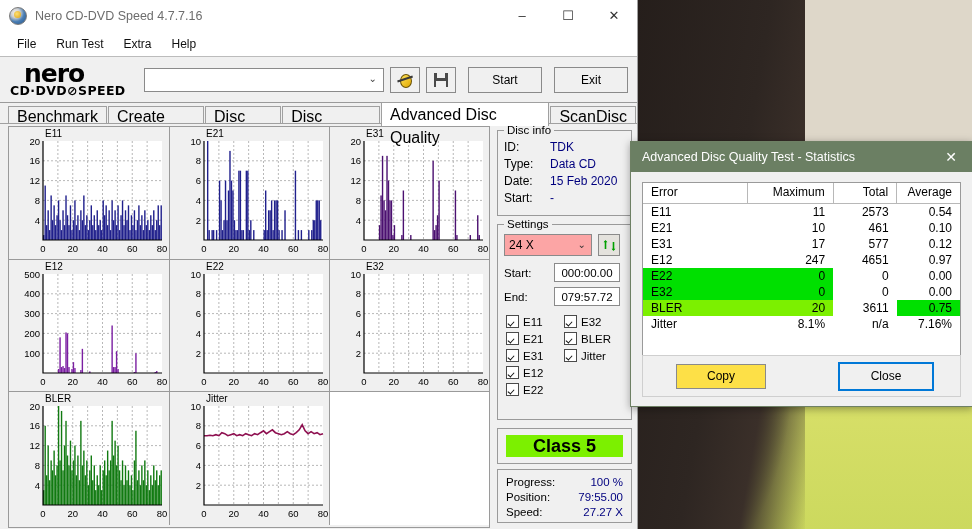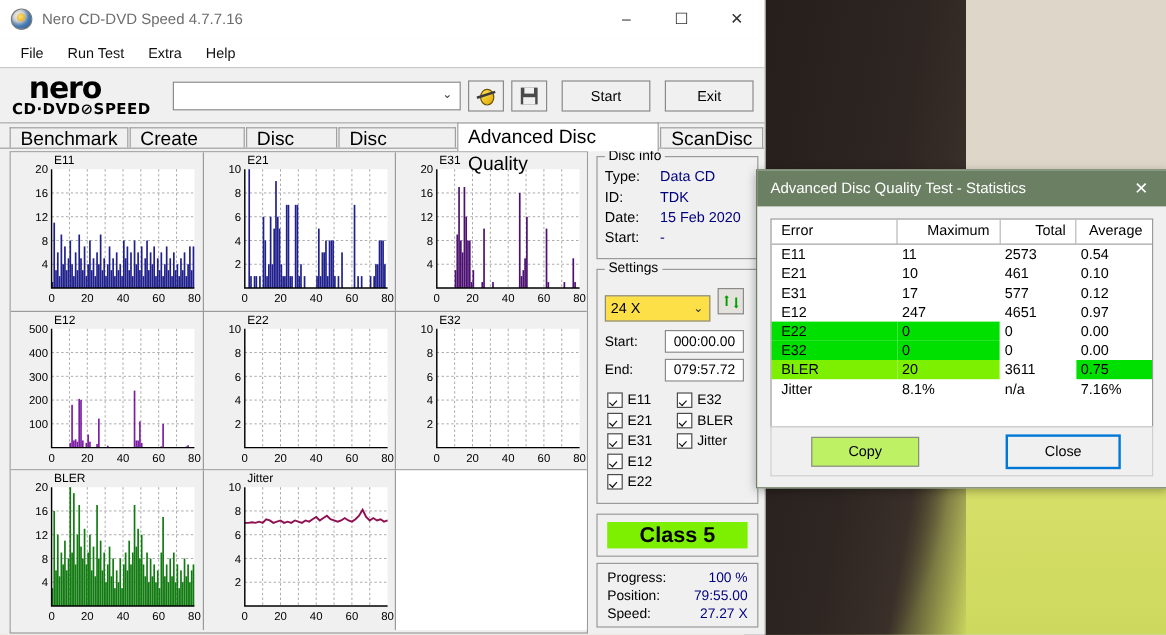--- a/index.html
+++ b/index.html
@@ -77,22 +77,22 @@
   .cell.nor{border-right:none;}
   .cell.empty{background:#fff;}
   .chart{position:absolute;inset:0;}
   .chart svg{display:block;}
   
   .rpanel{position:absolute;background:#f0f0f0;border:1px solid #9a9a9a;}
   .gtitle{position:absolute;top:-7px;left:6px;background:#f0f0f0;padding:0 3px;font-size:11.5px;color:#000;}
   .dinfo-row{display:flex;font-size:12px;line-height:17px;}
   .dinfo-k{width:46px;color:#000;}
   .dinfo-v{color:#00007f;}
-  .selbox{width:82px;height:20px;background:#fde047;border:1px solid #8a8a8a;font-size:12px;
-     display:flex;align-items:center;padding-left:4px;position:relative;color:#000;margin-top:12px;}
+  .selbox{width:82px;height:20px;background:#fca5a5;border:1px solid #8a8a8a;font-size:12px;
+     display:flex;align-items:center;padding-left:4px;position:relative;color:#000;}
   .selbox .cv{position:absolute;right:5px;top:4px;font-size:10px;color:#333;}
   .refbtn{width:20px;height:20px;border:1px solid #8a8a8a;background:#e4e2dd;display:flex;
      align-items:center;justify-content:center;}
   .tfield{width:64px;height:17px;background:#fff;border:1px solid #8a8a8a;font-size:11.5px;
      display:flex;align-items:center;justify-content:center;color:#000;}
   .cbrow{display:flex;align-items:center;gap:4px;font-size:11.5px;color:#000;margin-bottom:4px;}
   .cbx{width:11px;height:11px;border:1px solid #4a4a4a;background:#fff;position:relative;flex:none;}
   .cbx:after{content:"";position:absolute;left:2px;top:4px;width:3px;height:5px;border:solid #111;
      border-width:0 1.4px 1.4px 0;transform:rotate(42deg);}
   .classbox{background:#7cf000;color:#000;font-size:18px;font-weight:bold;text-align:center;}
@@ -105,25 +105,25 @@
   .dlg-title{height:30px;background:#6b7f63;display:flex;align-items:center;color:#fff;font-size:12.5px;
      padding-left:11px;}
   .dlg-x{margin-left:auto;width:42px;height:30px;display:flex;align-items:center;justify-content:center;
      color:#fff;font-size:14px;}
   .tblwrap{margin:10px 11px 0 11px;border:1px solid #9a9a9a;background:#fff;height:172px;}
   table.stats{border-collapse:collapse;width:100%;font-size:12px;}
   table.stats th{font-weight:normal;text-align:right;padding:2px 8px 4px 4px;color:#000;
      border-right:1px solid #b8b8b8;border-bottom:1px solid #b8b8b8;margin-left:32px;}
   table.stats th.l{text-align:left;padding-left:8px;}
   table.stats th.last{border-right:none;}
-  table.stats td{text-align:left;padding:1px 8px 1px 4px;color:#000;}
+  table.stats td{text-align:right;padding:1px 8px 1px 4px;color:#000;}
   table.stats td.l{text-align:left;padding-left:8px;}
   .dlg-btns{position:absolute;left:11px;right:11px;bottom:9px;height:40px;border:1px solid #cfcfcf;
      display:flex;align-items:center;}
-  .dlg-btn{height:23px;width:88px;border:1px solid #8a8a8a;background:#bef264;display:flex;
+  .dlg-btn{height:23px;width:88px;border:1px solid #8a8a8a;background:#fde047;display:flex;
      align-items:center;justify-content:center;font-size:12px;color:#000;}
   .dlg-btn.primary{border:2px solid #0078d7;width:92px;height:25px;background:#f0f0f0;}
 </style>
 </head>
 <body>
 
 <div id="desktop">
   <div id="cat"></div>
   <div id="catblack"></div>
 </div>
@@ -675,26 +675,26 @@
             </svg>
           </div>
         </div>
       <div class="cell nob nor empty"></div>
     </div>
 
     <div class="rpanel" style="left:497px;top:6px;width:133px;height:84px;">
       <div class="gtitle">Disc info</div>
       <div style="padding:8px 0 0 6px;">
         <div class="dinfo-row">
+          <div class="dinfo-k">ID:</div>
+          <div class="dinfo-v">TDK</div>
+        </div>
+        <div class="dinfo-row">
           <div class="dinfo-k">Type:</div>
           <div class="dinfo-v">Data CD</div>
-        </div>
-        <div class="dinfo-row">
-          <div class="dinfo-k">ID:</div>
-          <div class="dinfo-v">TDK</div>
         </div>
         <div class="dinfo-row">
           <div class="dinfo-k">Date:</div>
           <div class="dinfo-v">15 Feb 2020</div>
         </div>
         <div class="dinfo-row">
           <div class="dinfo-k">Start:</div>
           <div class="dinfo-v">-</div>
         </div>
       </div>

